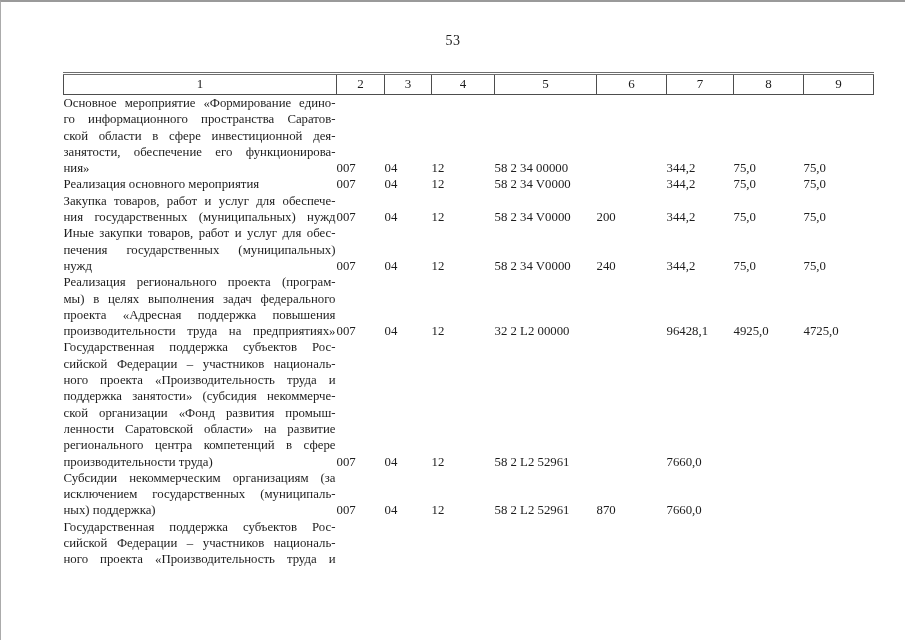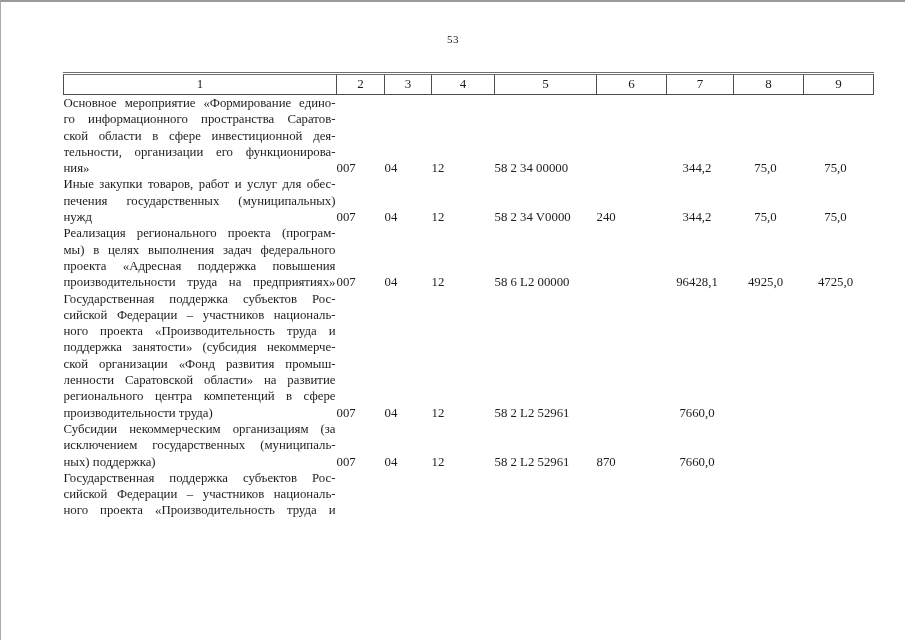--- a/index.html
+++ b/index.html
@@ -14,21 +14,21 @@
     font-family: "Liberation Serif", "DejaVu Serif", serif;
     color: #222222;
     overflow: hidden;
   }
   .page-number {
     position: absolute;
     top: 31px;
     left: 0;
     width: 100%;
     text-align: center;
-    font-size: 11px;
+    font-size: 14px;
     letter-spacing: 0.5px;
   }
   table.budget-table {
     position: absolute;
     left: 62px;
     top: 70px;
     width: 810px;
     border-collapse: collapse;
     table-layout: fixed;
   }
@@ -57,21 +57,21 @@
   td.name .ln {
     display: block;
     white-space: nowrap;
     overflow: hidden;
   }
   td.name .ln.jl {
     text-align: justify;
     text-align-last: justify;
   }
   td.c { }
-  td.r { text-align: center; padding-right: 6px; margin-top: 32px; }
+  td.r { text-align: left; padding-right: 6px; margin-top: 32px; }
 </style>
 </head>
 <body>
 
 <div class="page-number">53</div>
 
 <table class="budget-table">
   <colgroup>
     <col style="width:273px">
     <col style="width:48px">
@@ -95,28 +95,55 @@
         <th>8</th>
         <th>9</th>
       </tr>
   </thead>
   <tbody>
       <tr>
         <td class="name">
           <div class="ln jl">Основное мероприятие «Формирование едино-</div>
           <div class="ln jl">го информационного пространства Саратов-</div>
           <div class="ln jl">ской области в сфере инвестиционной дея-</div>
-          <div class="ln jl">тельности, организации его функционирова-</div>
+          <div class="ln jl">занятости, обеспечение его функционирова-</div>
           <div class="ln">ния»</div>
         </td>
         <td class="c">007</td>
         <td class="c">04</td>
         <td class="c">12</td>
         <td class="c">58 2 34 00000</td>
         <td class="c"></td>
+        <td class="r">344,2</td>
+        <td class="r">75,0</td>
+        <td class="r">75,0</td>
+      </tr>
+      <tr>
+        <td class="name">
+          <div class="ln">Реализация основного мероприятия</div>
+        </td>
+        <td class="c">007</td>
+        <td class="c">04</td>
+        <td class="c">12</td>
+        <td class="c">58 2 34 V0000</td>
+        <td class="c"></td>
+        <td class="r">344,2</td>
+        <td class="r">75,0</td>
+        <td class="r">75,0</td>
+      </tr>
+      <tr>
+        <td class="name">
+          <div class="ln jl">Закупка товаров, работ и услуг для обеспече-</div>
+          <div class="ln jl">ния государственных (муниципальных) нужд</div>
+        </td>
+        <td class="c">007</td>
+        <td class="c">04</td>
+        <td class="c">12</td>
+        <td class="c">58 2 34 V0000</td>
+        <td class="c">200</td>
         <td class="r">344,2</td>
         <td class="r">75,0</td>
         <td class="r">75,0</td>
       </tr>
       <tr>
         <td class="name">
           <div class="ln jl">Иные закупки товаров, работ и услуг для обес-</div>
           <div class="ln jl">печения государственных (муниципальных)</div>
           <div class="ln">нужд</div>
         </td>
@@ -132,21 +159,21 @@
       <tr>
         <td class="name">
           <div class="ln jl">Реализация регионального проекта (програм-</div>
           <div class="ln jl">мы) в целях выполнения задач федерального</div>
           <div class="ln jl">проекта «Адресная поддержка повышения</div>
           <div class="ln jl">производительности труда на предприятиях»</div>
         </td>
         <td class="c">007</td>
         <td class="c">04</td>
         <td class="c">12</td>
-        <td class="c">58 6 L2 00000</td>
+        <td class="c">32 2 L2 00000</td>
         <td class="c"></td>
         <td class="r">96428,1</td>
         <td class="r">4925,0</td>
         <td class="r">4725,0</td>
       </tr>
       <tr>
         <td class="name">
           <div class="ln jl">Государственная поддержка субъектов Рос-</div>
           <div class="ln jl">сийской Федерации – участников националь-</div>
           <div class="ln jl">ного проекта «Производительность труда и</div>

